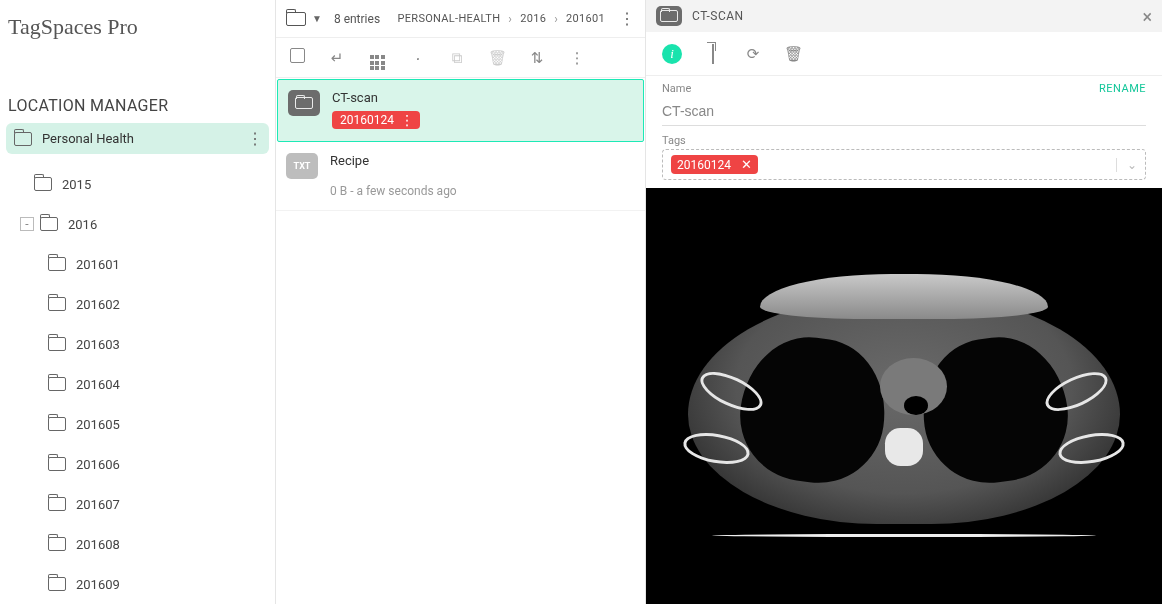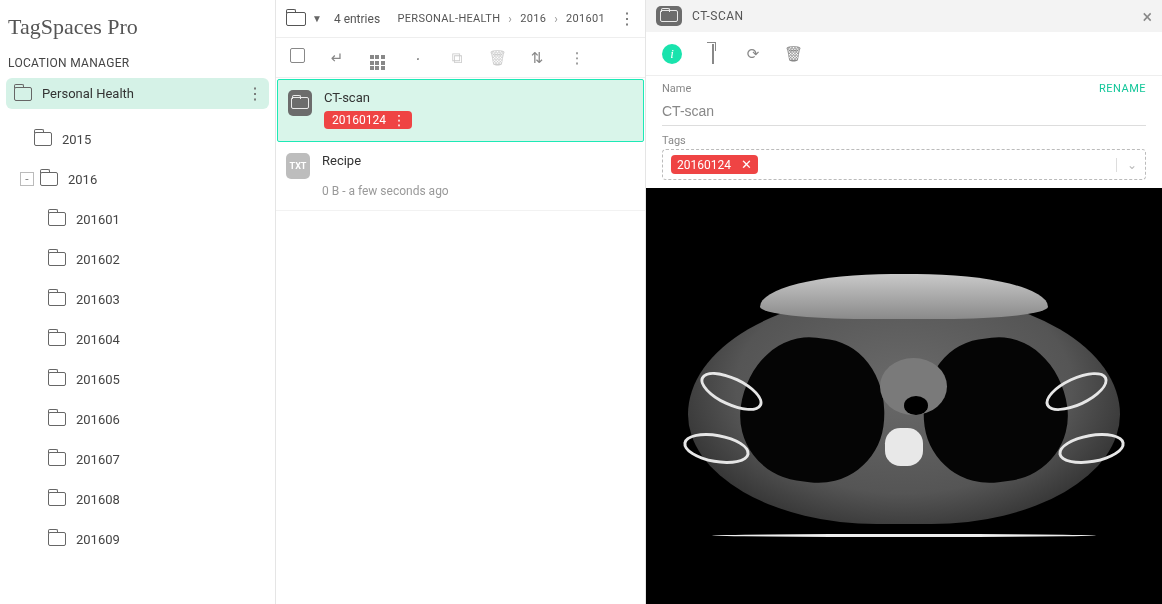--- a/index.html
+++ b/index.html
@@ -2,21 +2,21 @@
 <html><head>
 <meta charset="utf-8">
 <style>
   * { box-sizing: border-box; margin: 0; padding: 0; }
   html, body { width: 1162px; height: 604px; font-family: -apple-system, "Segoe UI", Roboto, Arial, sans-serif; font-size: 13px; color: #333; overflow: hidden; background:#fff;}
   .app { display:flex; width:100%; height:100%; }
 
   
   .sidebar { width:276px; border-right:1px solid #e5e5e5; display:flex; flex-direction:column; padding:10px 0 0 0;}
   .brand { font-family: "Brush Script MT","Segoe Script",cursive; font-size:22px; color:#555; padding:4px 10px 12px 8px; }
-  .lm-header { font-size:12px; color:#444; letter-spacing:.3px; padding:4px 8px 8px 8px;}
+  .lm-header { font-size:16px; color:#444; letter-spacing:.3px; padding:4px 8px 8px 8px;margin-top:40px;}
   .connect-btn { margin:0 8px 14px 8px; border:1px solid #1de9b6; color:#14b895; background:#fff; border-radius:4px; text-align:center; padding:8px 0; font-size:12px; letter-spacing:.5px; cursor:pointer;}
   .loc-item { display:flex; align-items:center; margin:0 6px 6px 6px; border-radius:6px; padding:8px 6px 8px 8px; background:#d5f2e7;}
   .loc-item .spacer{flex:1;}
   .loc-item .folder-ic, .tree .folder-ic { width:18px; height:14px; margin-right:10px; display:inline-block; position:relative;}
   .folder-ic::before{content:""; position:absolute; inset:0; border:1.5px solid #666; border-radius:2px;}
   .folder-ic::after{content:""; position:absolute; top:-3px; left:0; width:8px; height:3px; border:1.5px solid #666; border-bottom:none; border-radius:2px 2px 0 0;}
   .dots { width:16px; text-align:center; color:#666; cursor:pointer; font-size:16px; line-height:10px;}
   .tree { overflow:auto; padding:4px 0 6px 0;}
   .tree .row{ display:flex; align-items:center; height:40px; padding-left:34px; cursor:pointer; color:#444;}
   .tree .row .folder-ic{ margin-right:10px;}
@@ -38,21 +38,21 @@
   .mid-tools{ display:flex; align-items:center; height:40px; padding:0 12px; gap:22px; color:#888; border-bottom:1px solid #eee;}
   .tool{ width:18px; text-align:center; cursor:pointer; font-size:15px;}
   .checkbox-ic{ width:15px; height:15px; border:1.5px solid #888; border-radius:2px; display:inline-block;}
   .grid-ic{ width:15px;height:15px; display:inline-grid; grid-template-columns:repeat(3,1fr); grid-template-rows:repeat(3,1fr); gap:1.5px;}
   .grid-ic span{background:#888;}
   .tag-ic{ width:15px;height:15px; position:relative; transform:rotate(45deg);}
   .tag-ic::before{content:"";position:absolute;inset:0;border:1.5px solid #888;border-radius:2px 2px 2px 50%;}
   .list{ flex:1; overflow:auto;}
   .entry{ display:flex; padding:10px 10px 12px 10px; gap:12px; border-bottom:1px solid #f2f2f2; cursor:pointer;}
   .entry.sel{ border:1.5px solid #1de9b6; background:#d9f5ea; border-radius:2px; margin:1px;}
-  .badge{ width:24px; height:26px; border-radius:5px; display:flex; align-items:center; justify-content:center; font-size:10px; color:#fff; flex-shrink:0;}
+  .badge{ width:32px; height:26px; border-radius:5px; display:flex; align-items:center; justify-content:center; font-size:10px; color:#fff; flex-shrink:0;}
   .badge.folder{ background:#6c6c6c;}
   .badge.folder .mini{ width:18px; height:12px; border:1.5px solid #eaeaea; border-radius:2px; position:relative;}
   .badge.folder .mini::after{content:"";position:absolute;top:-3px;left:0;width:7px;height:3px;border:1.5px solid #eaeaea;border-bottom:none;border-radius:2px 2px 0 0;}
   .badge.txt{ background:#bdbdbd; font-weight:bold; font-size:9px;}
   .entry .meta{ display:flex; flex-direction:column; gap:6px;}
   .entry .title{ font-size:13px; color:#333;}
   .entry .sub{ font-size:12px; color:#999;margin-top:10px;}
   .tagchip{ display:inline-flex; align-items:center; background:#ef4444; color:#fff; font-size:12px; border-radius:4px; padding:2px 6px 2px 8px; gap:6px; width:fit-content;}
   .tagchip .tdots{ font-size:14px; line-height:10px;}
 
@@ -152,21 +152,21 @@
           <span class="folder-ic"></span>
           <span>201609</span>
         </div>
       </div>
   </div>
 
   <div class="middle">
     <div class="mid-top">
       <span class="chip-ic"></span>
       <span class="caret-down">▼</span>
-      <span class="entries">4 entries</span>
+      <span class="entries">8 entries</span>
       <div class="crumbs" id="crumbs">
           <span>PERSONAL-HEALTH</span>
           <span class="sep">›</span>
           <span>2016</span>
           <span class="sep">›</span>
           <span>201601</span>
         </div>
       <span class="dots" style="margin-left:6px">⋮</span>
     </div>
     <div class="mid-tools">

